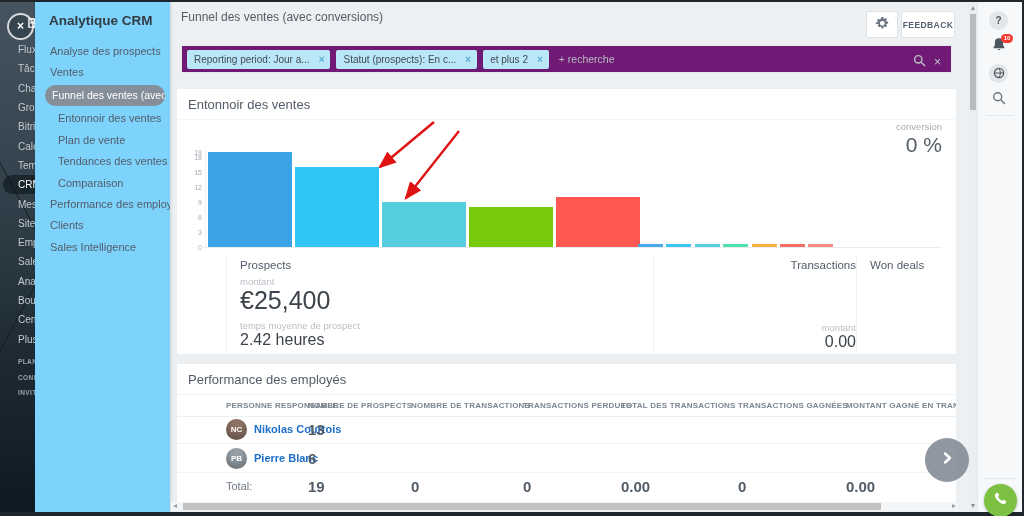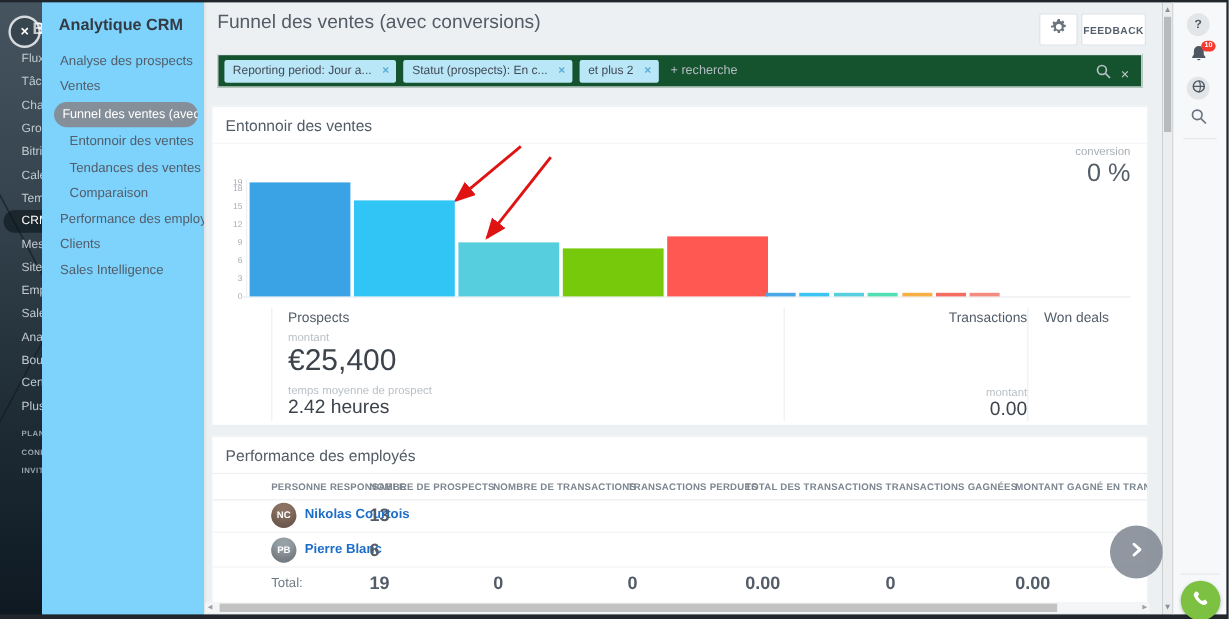--- a/index.html
+++ b/index.html
@@ -33,29 +33,29 @@
   .mp-title{position:absolute;left:14px;top:11px;font-size:13.5px;font-weight:bold;color:#333b44;}
   .mp-items{position:absolute;left:0;top:38px;width:135px;}
   .mp-item{min-height:21.4px;display:flex;align-items:center;font-size:11px;color:#535c69;cursor:pointer;
     white-space:nowrap;overflow:hidden;}
   .mp-item.lvl0{padding-left:15px;}
   .mp-item.lvl2{padding-left:23px;}
   .mp-item.sel{background:#858f99;color:#fff;border-radius:12px;margin:2px 5px 2px 10px;
     padding:3px 7px;min-height:15px;font-size:10.5px;}
 
   
-  .page-title{position:absolute;left:181px;top:10px;font-size:16px;color:#525b66;}
+  .page-title{position:absolute;left:181px;top:10px;font-size:12px;color:#525b66;}
   .icon-btn{position:absolute;background:#fff;border:1px solid #dfe3e6;border-radius:2px;
     display:flex;align-items:center;justify-content:center;cursor:pointer;}
   .gear-btn{left:866px;top:11px;width:30px;height:25px;}
   .feedback-btn{left:901px;top:11px;width:52px;height:25px;font-size:8.5px;font-weight:bold;
     color:#545f6b;letter-spacing:.4px;}
 
   
-  .filter-bar{position:absolute;left:181px;top:45px;width:771px;height:28px;background:#14532d;
+  .filter-bar{position:absolute;left:181px;top:45px;width:771px;height:28px;background:#701a75;
     border:1px solid #e7eaec;display:flex;align-items:center;padding-left:5px;box-sizing:border-box;}
   .chip{display:flex;align-items:center;background:#bae7f8;border-radius:2px;height:19px;
     padding:0 6px 0 7px;margin-right:6px;font-size:10px;color:#424a54;white-space:nowrap;flex:0 0 auto;cursor:pointer;}
   .chip .x{margin-left:9px;color:#58aed3;font-size:10px;font-weight:bold;cursor:pointer;}
   .filter-ph{font-size:10.5px;color:#b4bcc3;margin-left:4px;white-space:nowrap;}
   .fb-icons{position:absolute;right:10px;top:7px;display:flex;align-items:center;gap:8px;}
   .fb-icons .x{color:#c3c9cf;font-size:12px;line-height:12px;cursor:pointer;}
 
   
   .panel{position:absolute;background:#fff;border:1px solid #eceff1;box-sizing:border-box;}
@@ -176,20 +176,21 @@
       </div>
   </div>
 
   <div class="menu-panel">
     <div class="mp-title">Analytique CRM</div>
     <div class="mp-items" id="menu-items">
         <div class="mp-item lvl0">Analyse des prospects</div>
         <div class="mp-item lvl0">Ventes</div>
         <div class="mp-item sel">Funnel des ventes (avec ...</div>
         <div class="mp-item lvl2">Entonnoir des ventes</div>
+        <div class="mp-item lvl2">Plan de vente</div>
         <div class="mp-item lvl2">Tendances des ventes</div>
         <div class="mp-item lvl2">Comparaison</div>
         <div class="mp-item lvl0">Performance des employés</div>
         <div class="mp-item lvl0">Clients</div>
         <div class="mp-item lvl0">Sales Intelligence</div>
       </div>
   </div>
 
   <div class="page-title">Funnel des ventes (avec conversions)</div>
   <div class="icon-btn gear-btn">

